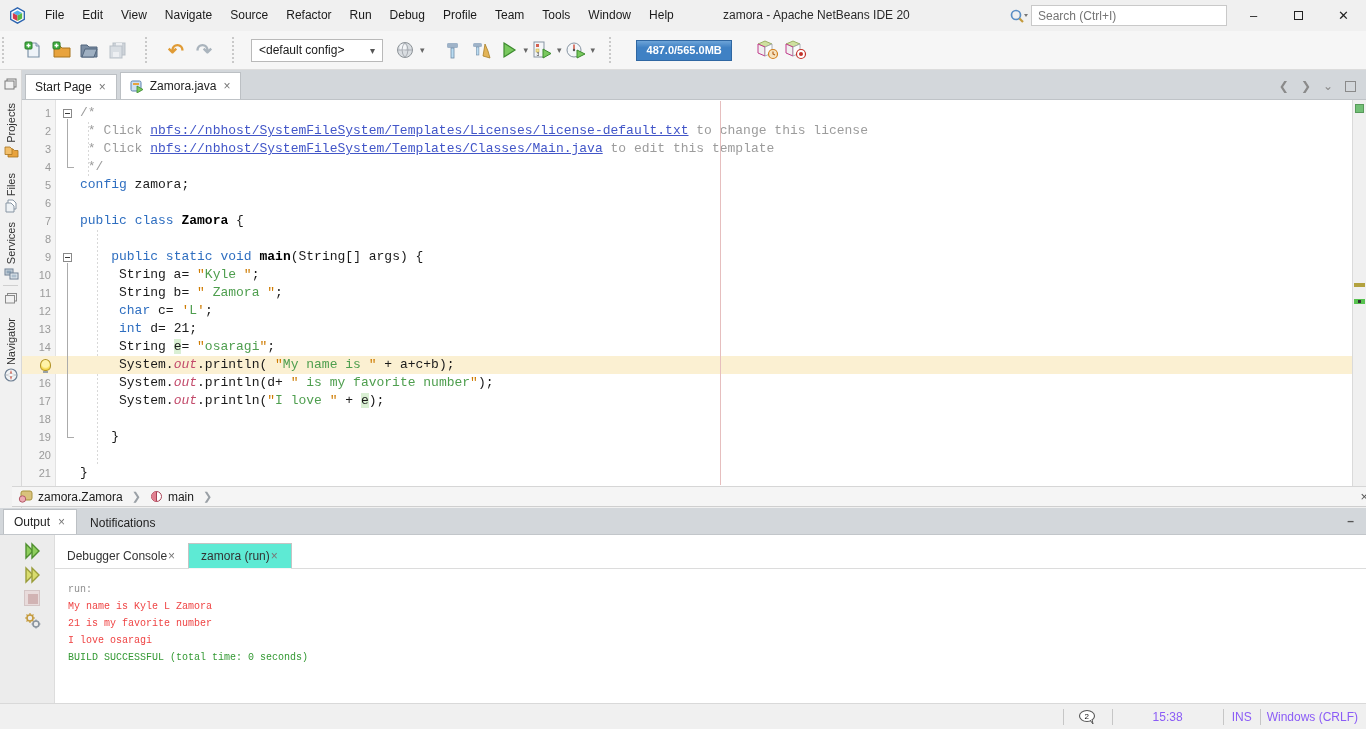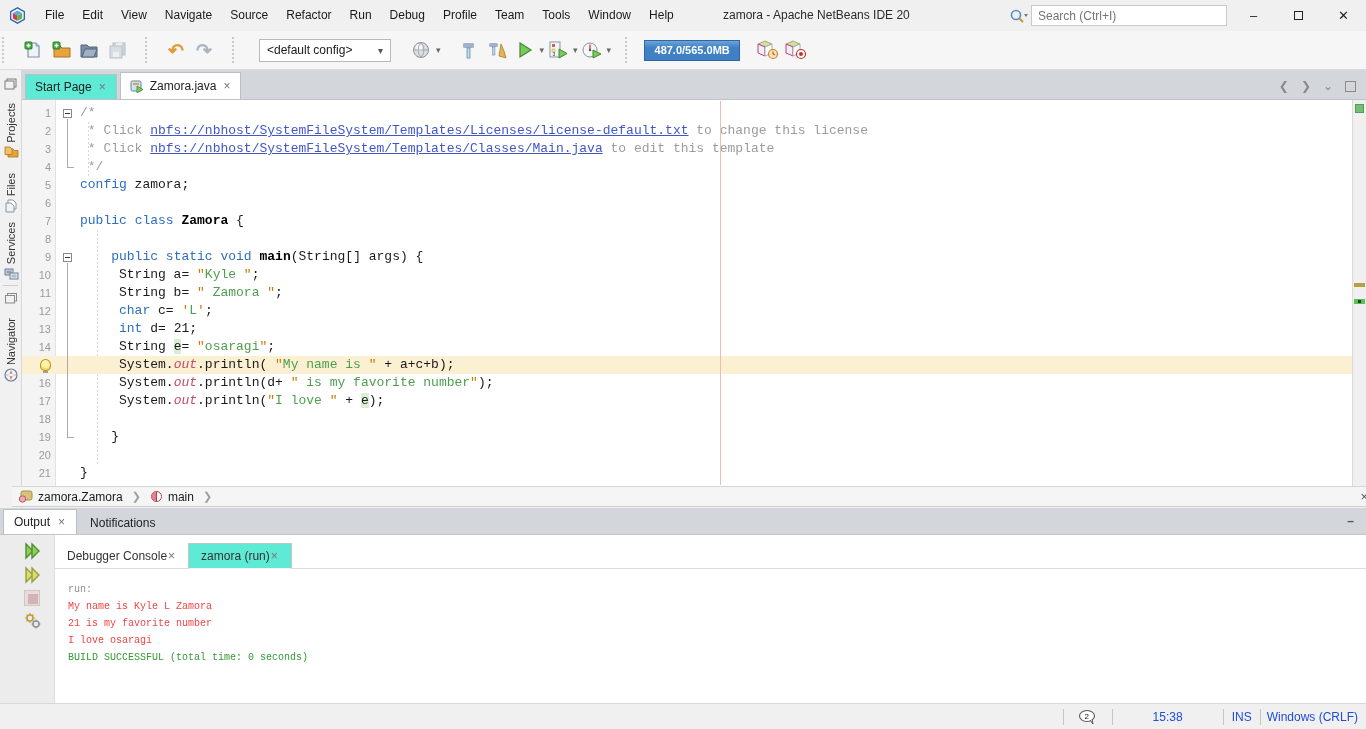--- a/index.html
+++ b/index.html
@@ -22,39 +22,39 @@
   .winbtn .restore-glyph{width:9px;height:9px;border:1px solid #222;display:inline-block;}
 
   
   .toolbar{position:absolute;left:0;top:31px;width:100%;height:39px;background:#f6f6f6;
            border-bottom:1px solid #dcdcdc;display:flex;align-items:center;}
   .tb-group{display:flex;align-items:center;height:100%;padding:0 6px;}
   .tb-sep{width:7px;height:26px;border-left:2px dotted #c9c9c9;margin:0 4px 0 8px;}
   .tb-btn{width:28px;height:28px;display:flex;align-items:center;justify-content:center;border-radius:3px;}
   .dd-arrow{font-size:9px;color:#666;margin-left:1px;}
   .config-select{width:132px;height:23px;border:1px solid #b9b9b9;background:#fff;display:flex;
-                 align-items:center;justify-content:space-between;padding:0 7px;margin:0 16px;}
+                 align-items:center;justify-content:space-between;padding:0 7px;margin:0 8px;}
   .config-select .caret{color:#555;font-size:10px;}
   .undo-glyph{font-size:19px;font-weight:bold;color:#e09b35;line-height:1;}
   .redo-glyph{font-size:19px;font-weight:bold;color:#aab4bd;line-height:1;}
   .memory-bar{width:96px;height:21px;background:linear-gradient(180deg,#6da4d8 0%,#3f81c4 35%,#3f81c4 100%);
               border:1px solid #2f67a2;color:#fff;font-size:11px;font-weight:bold;display:flex;
-              align-items:center;justify-content:center;margin:0 8px;}
+              align-items:center;justify-content:center;margin:0 16px;}
 
   
   .left-strip{position:absolute;left:0;top:70px;width:22px;height:438px;background:#f1f1f1;border-right:1px solid #d8d8d8;}
   .strip-top-icn{position:absolute;left:4px;top:8px;}
   .vtab{position:absolute;left:0;width:22px;display:flex;flex-direction:column;align-items:center;gap:3px;cursor:default;}
   .vtab .vlabel{writing-mode:vertical-rl;transform:rotate(180deg);font-size:11px;color:#333;}
   .strip-div{position:absolute;left:3px;top:215px;width:15px;border-top:1px solid #cfcfcf;}
 
   
   .tabrow{position:absolute;left:22px;top:70px;width:1344px;height:30px;background:#d3d7db;
           border-bottom:1px solid #bfc3c7;display:flex;align-items:flex-end;}
-  .etab{height:25px;display:flex;align-items:center;padding:0 9px;gap:6px;background:#5eead4;
+  .etab{height:25px;display:flex;align-items:center;padding:0 9px;gap:6px;background:#ffffff;
         border:1px solid #bcc0c4;border-bottom:none;margin-left:3px;font-size:12px;color:#222;}
   .etab.active{background:#fff;height:27px;}
   .tab-x{color:#777;font-size:12px;padding:0 1px;}
   .tabrow-btns{margin-left:auto;display:flex;align-items:center;gap:12px;padding-right:10px;padding-bottom:6px;color:#8a8a8a;font-size:12px;}
   .tabrow-btns .maxbox{width:11px;height:11px;border:1px solid #8a8a8a;display:inline-block;}
 
   
   .editor-bg{position:absolute;left:22px;top:100px;width:1330px;height:386px;background:#fff;}
   .gutter-bg{position:absolute;left:22px;top:100px;width:34px;height:386px;background:#f4f4f4;border-right:1px solid #e2e2e2;}
   .margin-guide{position:absolute;left:720px;top:101px;width:1px;height:384px;background:#e6bebe;z-index:3;}
@@ -116,21 +116,21 @@
   .out-line{height:17px;line-height:17px;white-space:pre;color:#ef4444;}
   .out-line.muted{color:#8f8f8f;}
   .out-line.success{color:var(--success);}
   .stop-sq{position:absolute;left:3px;top:3px;width:10px;height:10px;background:#c9a0a0;}
   .stop-wrap{background:#e7d6d6;border:1px solid #cdb9b9;opacity:.75;}
 
   
   .statusbar{position:absolute;left:0;top:703px;width:1366px;height:26px;background:#f0f0f0;border-top:1px solid #d9d9d9;display:flex;align-items:center;}
   .sb-right{margin-left:auto;display:flex;align-items:center;height:100%;}
   .sb-div{width:1px;height:16px;background:#c6c6c6;}
-  .sb-cell{padding:0 14px;color:#1d4ed8;}
+  .sb-cell{padding:0 14px;color:#8b5cf6;}
   .sb-balloon{position:relative;width:20px;height:16px;margin:0 14px;}
   .sb-balloon svg{display:block;}
 
   .icon-svg{display:block;}
 </style>
 </head>
 <body>
 
 <div class="app">
 

